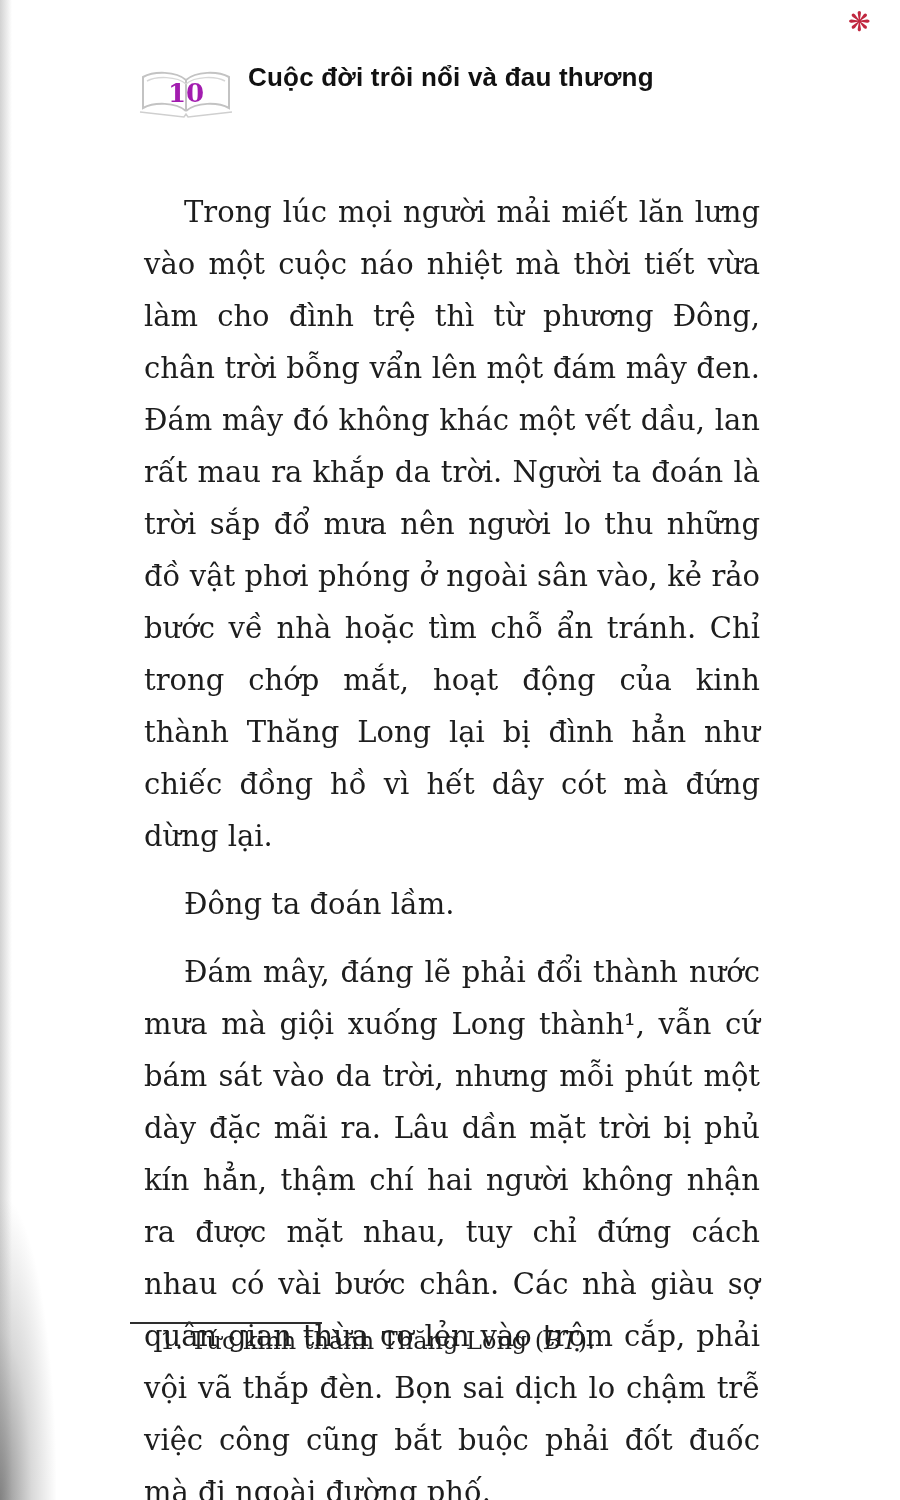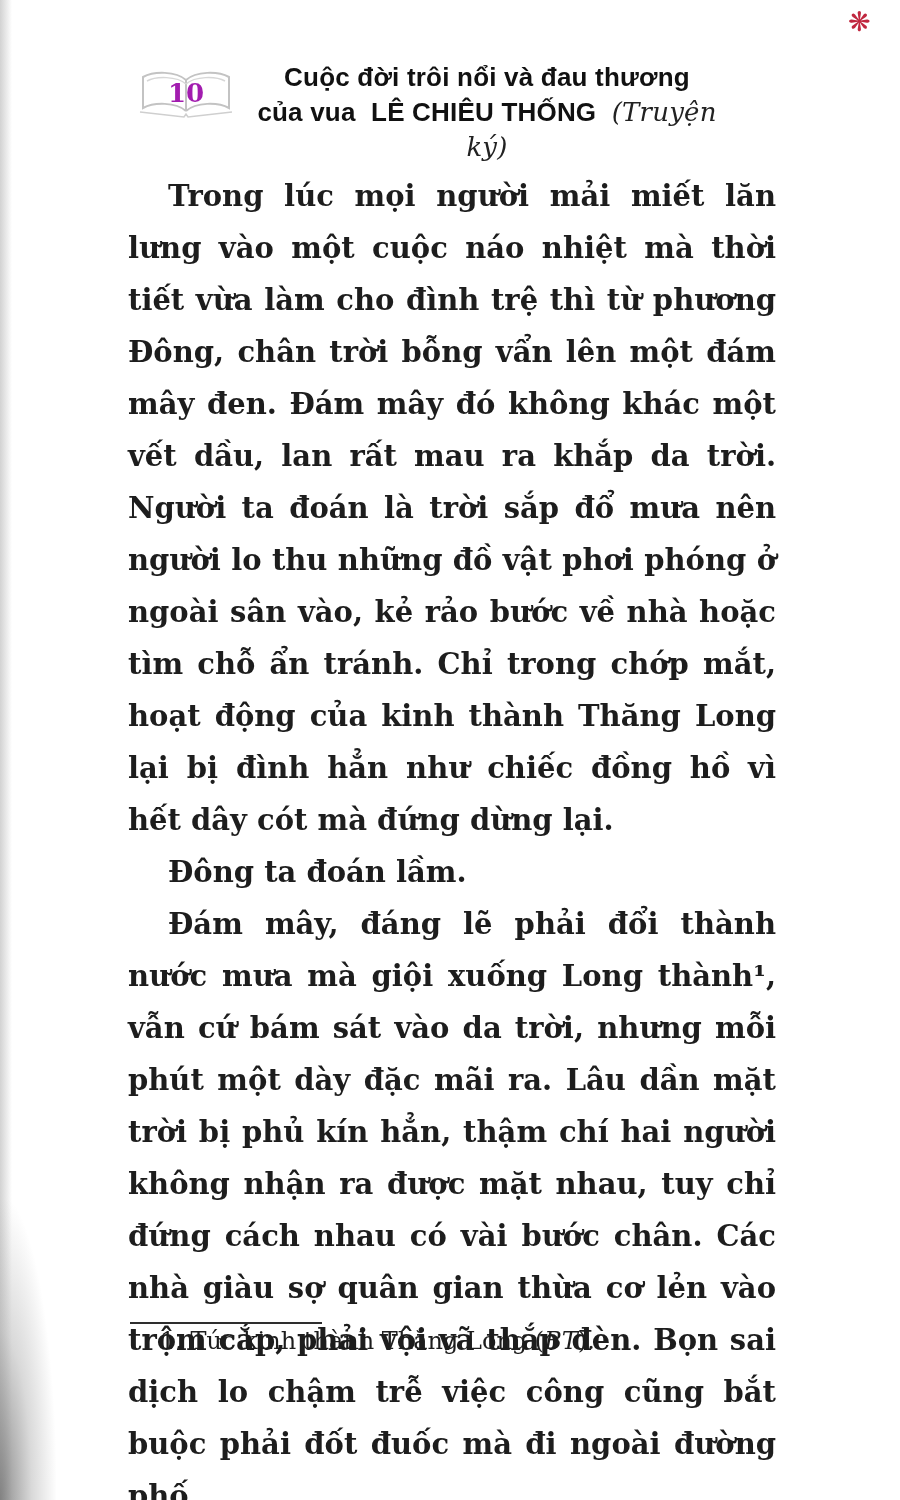--- a/index.html
+++ b/index.html
@@ -39,42 +39,42 @@
   }
   .book-mark svg { position: absolute; left: 0; top: 0; }
   .page-number {
     position: absolute; left: 0; top: 10px; width: 96px;
     text-align: center;
     font-family: "DejaVu Serif", serif;
     font-weight: bold; font-size: 26px; color: #a21caf;
   }
   .book-title {
     position: absolute; left: 248px; top: 0; width: 478px;
-    text-align: center;
+    text-align: left;
     font-family: "Liberation Sans", sans-serif;
     font-weight: bold;
     font-size: 26px; line-height: 35px; color: #111;
     letter-spacing: 0.2px;
   }
   .book-title .script {
     font-family: "DejaVu Serif", serif;
     font-style: italic; font-weight: normal;
     font-size: 26px; color: #222;
     margin-left: 8px;
   }
   .book-title .gap { margin-left: 8px; }
 
   
   .body-text {
     position: absolute; left: 128px; top: 170px; width: 648px;
     font-size: 29px; line-height: 52px;
     text-align: justify;
     color: #1d1d1d;
   }
-  .body-text p { text-indent: 40px; margin: 0; font-weight: bold; }
+  .body-text p { text-indent: 40px; margin: 16px; }
 
   
   .footnote {
     position: absolute; left: 128px; top: 1322px; width: 648px;
   }
   .footnote-rule {
     width: 192px; height: 0;
     border-top: 2px solid #2e2e2e;
     margin-left: 2px;
   }
@@ -100,25 +100,20 @@
       <path d="M48 12 L48 43" fill="none" stroke="#c3c3c3" stroke-width="2"></path>
       <path d="M48 16 C39 8 18 8 9 13" fill="none" stroke="#d7d7d7" stroke-width="1.5"></path>
       <path d="M48 16 C57 8 78 8 87 13" fill="none" stroke="#d7d7d7" stroke-width="1.5"></path>
       <path d="M2 44 L46 49 L48 46 L50 49 L94 44" fill="none" stroke="#cfcfcf" stroke-width="1.5"></path>
     </svg>
     <div class="page-number">10</div>
   </div>
 
   <div class="book-title">
     <div>Cuộc đời trôi nổi và đau thương</div>
-    <div>
-      <span>của vua</span>
-      <span class="gap">LÊ CHIÊU THỐNG</span>
-      <span class="script">(Truyện ký)</span>
-    </div>
   </div>
 </div>
 
 <div class="body-text">
   <p>Trong lúc mọi người mải miết lăn lưng vào một cuộc náo nhiệt mà thời tiết vừa làm cho đình trệ thì từ phương Đông, chân trời bỗng vẩn lên một đám mây đen. Đám mây đó không khác một vết dầu, lan rất mau ra khắp da trời. Người ta đoán là trời sắp đổ mưa nên người lo thu những đồ vật phơi phóng ở ngoài sân vào, kẻ rảo bước về nhà hoặc tìm chỗ ẩn tránh. Chỉ trong chớp mắt, hoạt động của kinh thành Thăng Long lại bị đình hẳn như chiếc đồng hồ vì hết dây cót mà đứng dừng lại.</p>
   <p>Đông ta đoán lầm.</p>
   <p>Đám mây, đáng lẽ phải đổi thành nước mưa mà giội xuống Long thành¹, vẫn cứ bám sát vào da trời, nhưng mỗi phút một dày đặc mãi ra. Lâu dần mặt trời bị phủ kín hẳn, thậm chí hai người không nhận ra được mặt nhau, tuy chỉ đứng cách nhau có vài bước chân. Các nhà giàu sợ quân gian thừa cơ lẻn vào trộm cắp, phải vội vã thắp đèn. Bọn sai dịch lo chậm trễ việc công cũng bắt buộc phải đốt đuốc mà đi ngoài đường phố.</p>
 </div>
 
 <div class="footnote">

